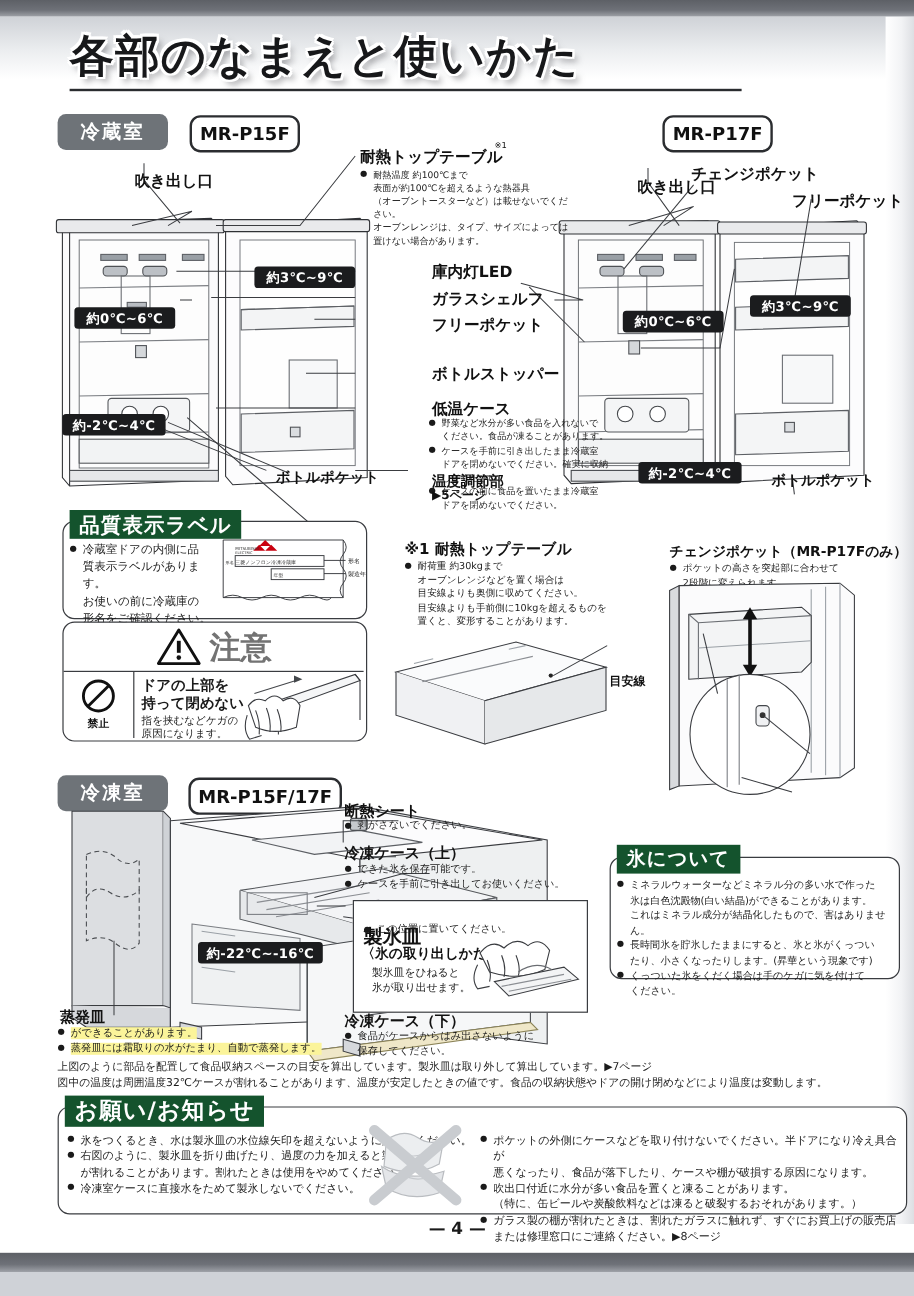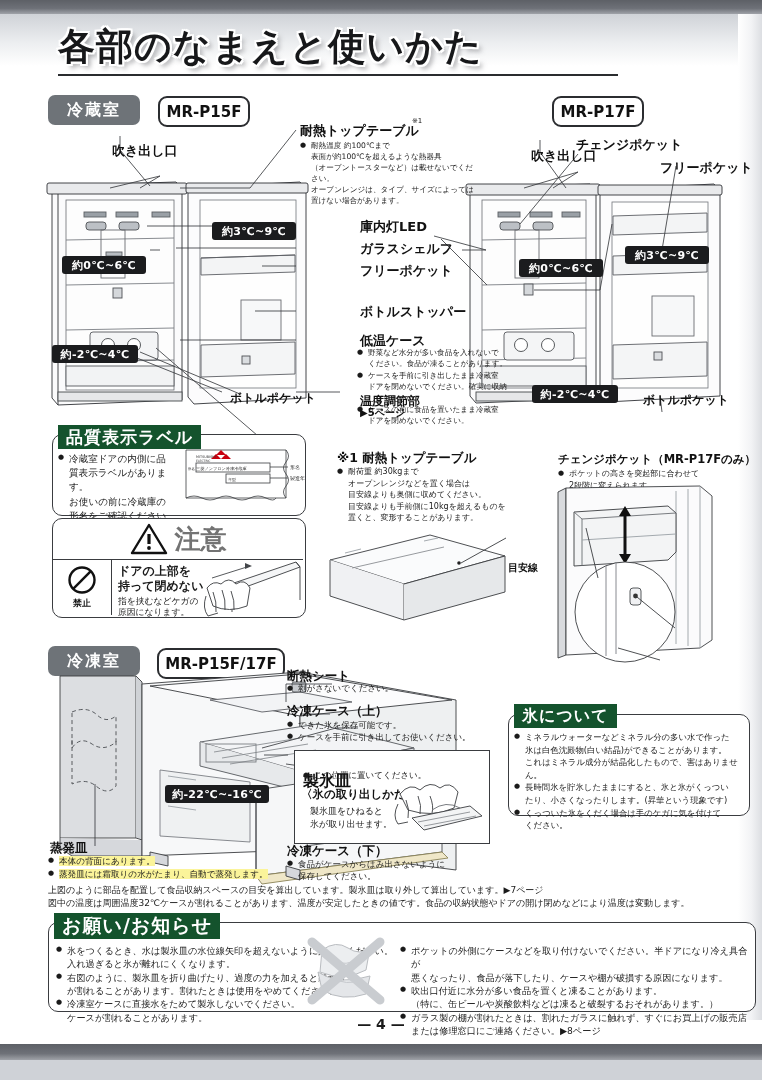--- a/index.html
+++ b/index.html
@@ -431,21 +431,21 @@
   <div class="txt" style="left:287px;top:858px;width:200px;font-size:8.5px;line-height:1.45;">
     <ul class="bullets" style="font-size:8.5px;">
       <li><span>食品がケースからはみ出さないように</span>
         <div>保存してください。</div></li>
     </ul>
   </div>
 
   <div class="lbl" style="left:50px;top:840px;font-size:12.5px;">蒸発皿</div>
   <div class="txt" style="left:48px;top:855px;width:240px;font-size:8.6px;line-height:1.5;">
     <ul class="bullets" style="font-size:8.6px;">
-      <li><span class="hl">本体の背面にあります。</span></li>
+      <li><span class="hl">ができることがあります。</span></li>
       <li><span class="hl">蒸発皿には霜取りの水がたまり、自動で蒸発します。</span></li>
     </ul>
   </div>
 
   <div class="rbox" style="left:508px;top:714px;width:240px;height:100px;"></div>
   <div class="blkhdr" style="left:514px;top:704px;height:24px;font-size:16px;">氷について</div>
   <div class="txt" style="left:514px;top:731px;width:228px;font-size:8.4px;line-height:1.5;">
     <ul class="bullets" style="font-size:8.4px;">
       <li><span>ミネラルウォーターなどミネラル分の多い水で作った</span>
         <div>氷は白色沈殿物(白い結晶)ができることがあります。</div>
@@ -459,25 +459,25 @@
 
   <div class="txt" style="left:48px;top:885px;width:706px;font-size:9px;">上図のように部品を配置して食品収納スペースの目安を算出しています。製氷皿は取り外して算出しています。▶7ページ</div>
   <div class="txt" style="left:48px;top:898px;width:706px;font-size:9px;">図中の温度は周囲温度32℃ケースが割れることがあります、温度が安定したときの値です。食品の収納状態やドアの開け閉めなどにより温度は変動します。</div>
 
   <div class="rbox" style="left:48px;top:922px;width:706px;height:88px;"></div>
   <div class="blkhdr" style="left:54px;top:913px;height:26px;font-size:19px;">お願い/お知らせ</div>
 
   <div class="txt" style="left:56px;top:944px;width:350px;font-size:9.2px;line-height:1.45;">
     <ul class="bullets" style="font-size:9.2px;">
       <li><span>氷をつくるとき、水は製氷皿の水位線矢印を超えないように入れてください。</span>
-        <div>入れ過ぎると氷が離れにくくなります。</div></li>
+        </li>
       <li><span>右図のように、製氷皿を折り曲げたり、過度の力を加えると製氷皿</span>
         <div>が割れることがあります。割れたときは使用をやめてください。</div></li>
       <li><span>冷凍室ケースに直接水をためて製氷しないでください。</span>
-        <div>ケースが割れることがあります。</div></li>
+        </li>
     </ul>
   </div>
   <div class="txt" style="left:400px;top:944px;width:350px;font-size:9.2px;line-height:1.45;">
     <ul class="bullets" style="font-size:9.2px;">
       <li><span>ポケットの外側にケースなどを取り付けないでください。半ドアになり冷え具合が</span>
         <div>悪くなったり、食品が落下したり、ケースや棚が破損する原因になります。</div></li>
       <li><span>吹出口付近に水分が多い食品を置くと凍ることがあります。</span>
         <div>（特に、缶ビールや炭酸飲料などは凍ると破裂するおそれがあります。）</div></li>
       <li><span>ガラス製の棚が割れたときは、割れたガラスに触れず、すぐにお買上げの販売店</span>
         <div>または修理窓口にご連絡ください。▶8ページ</div></li>

